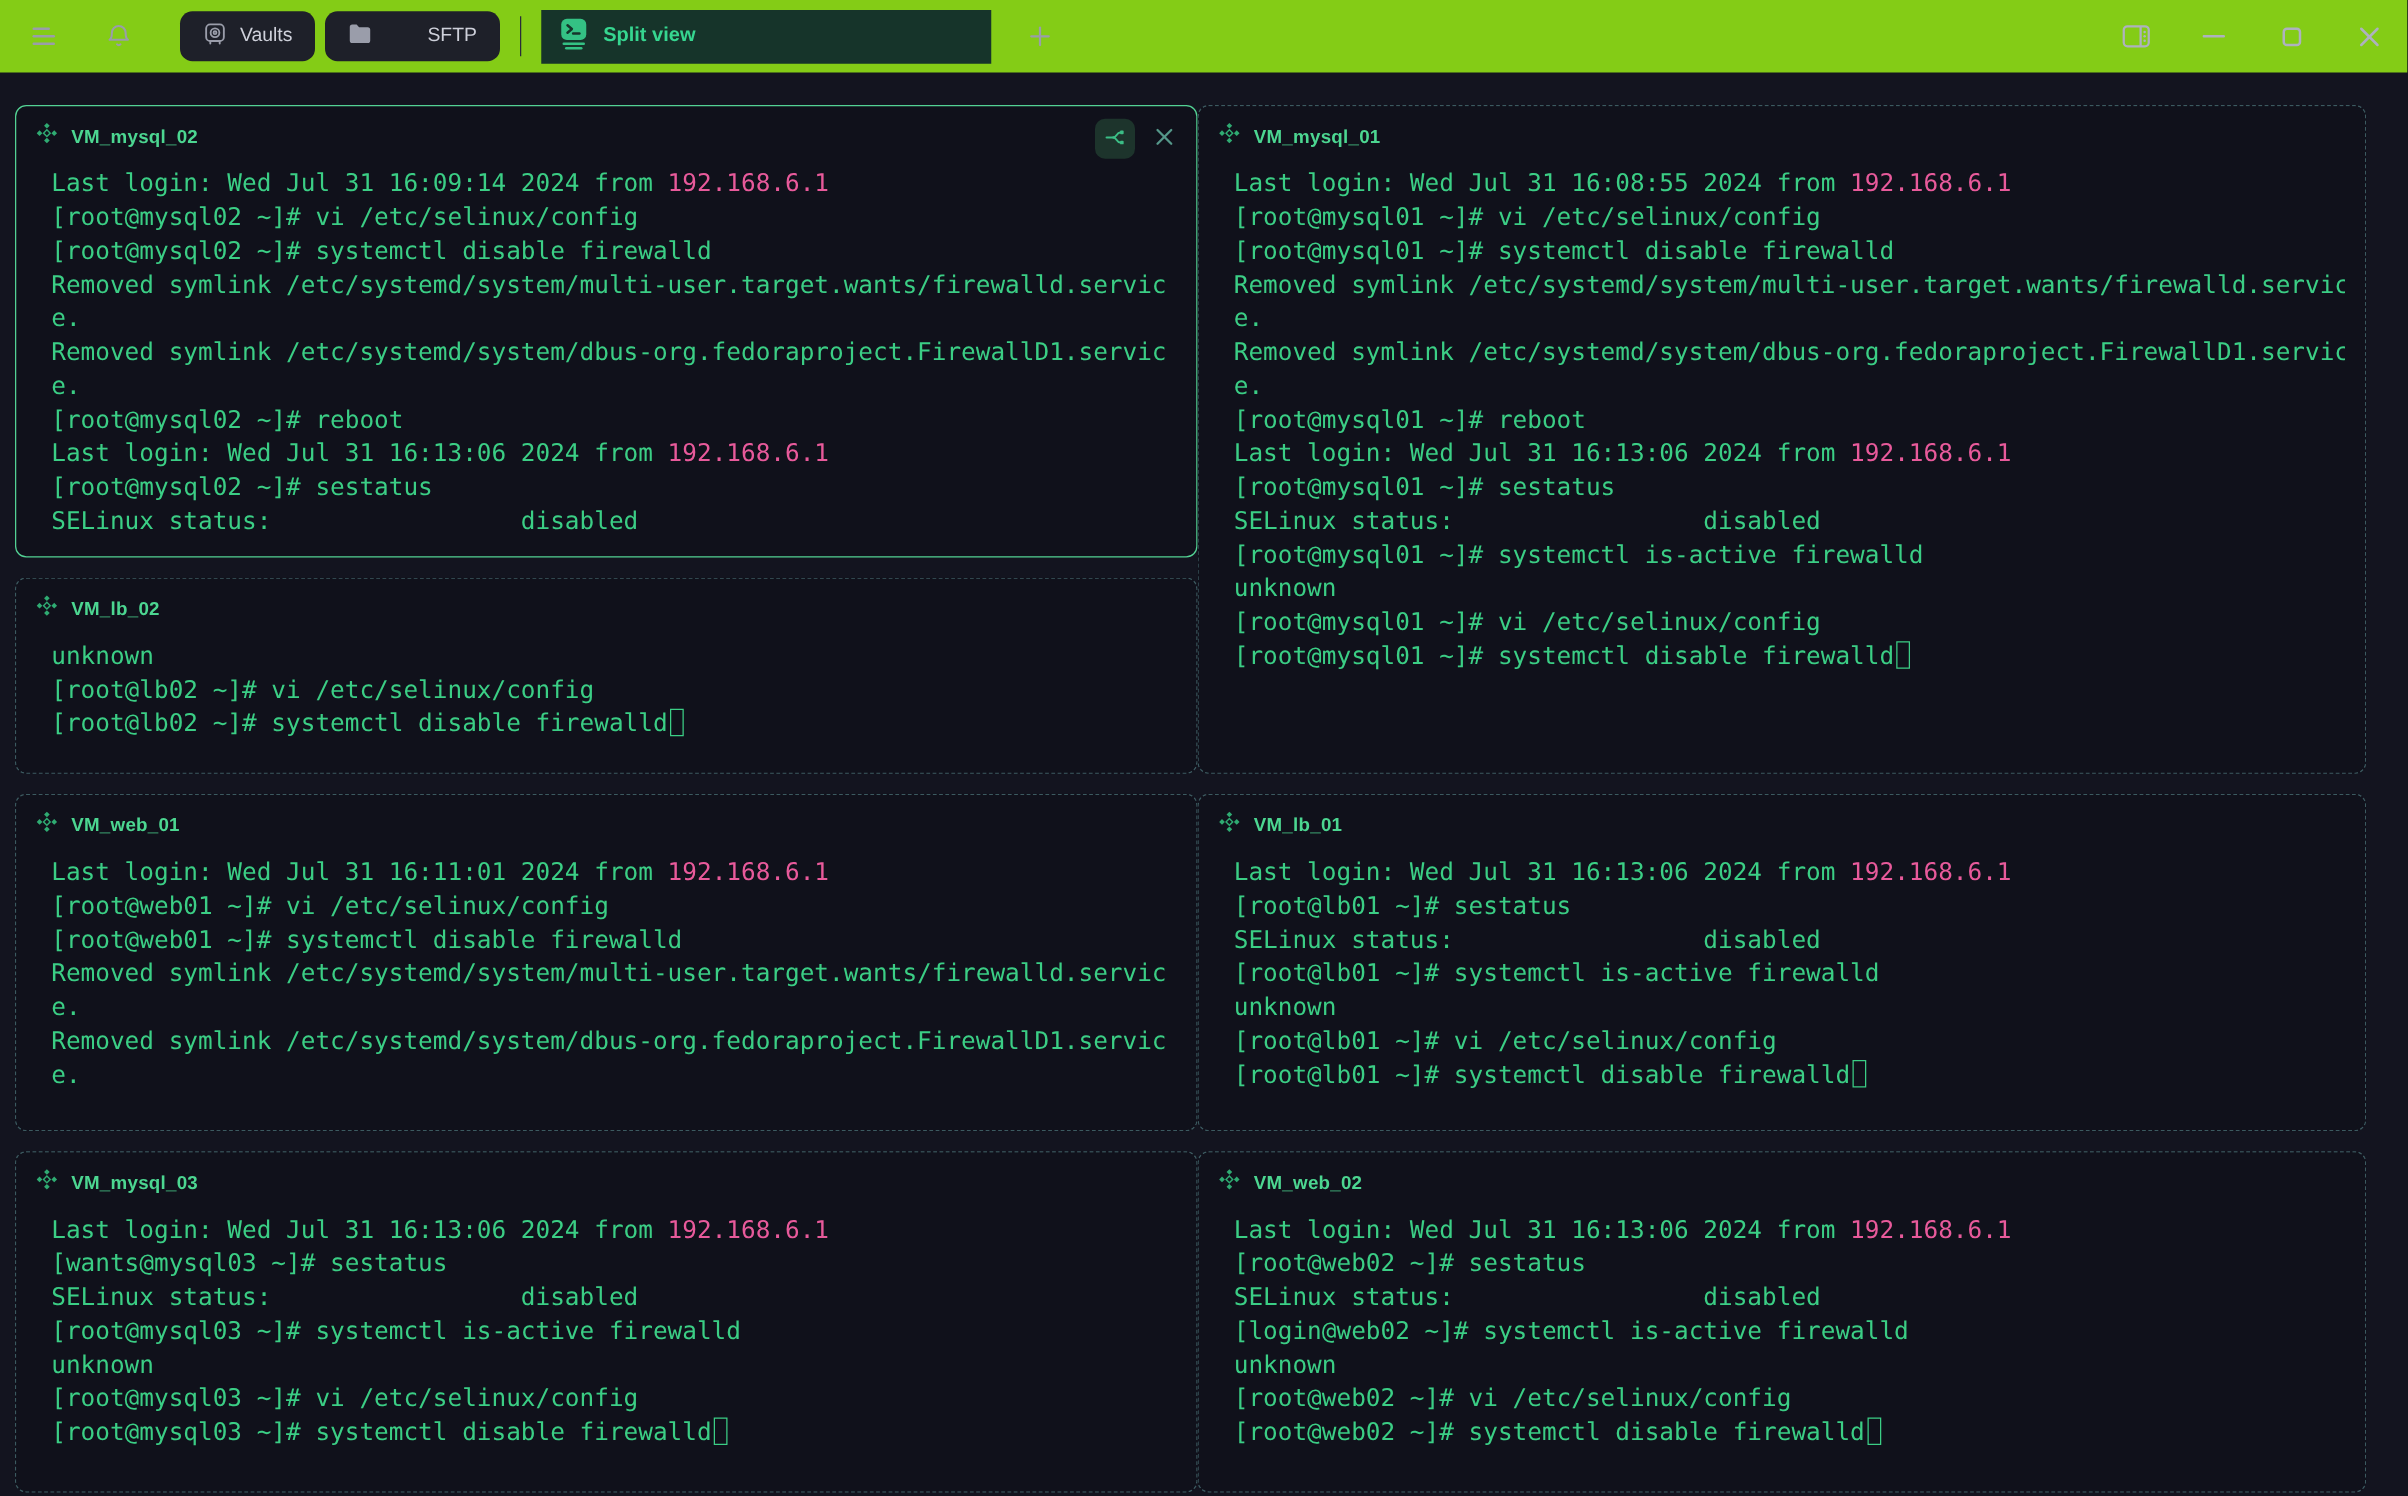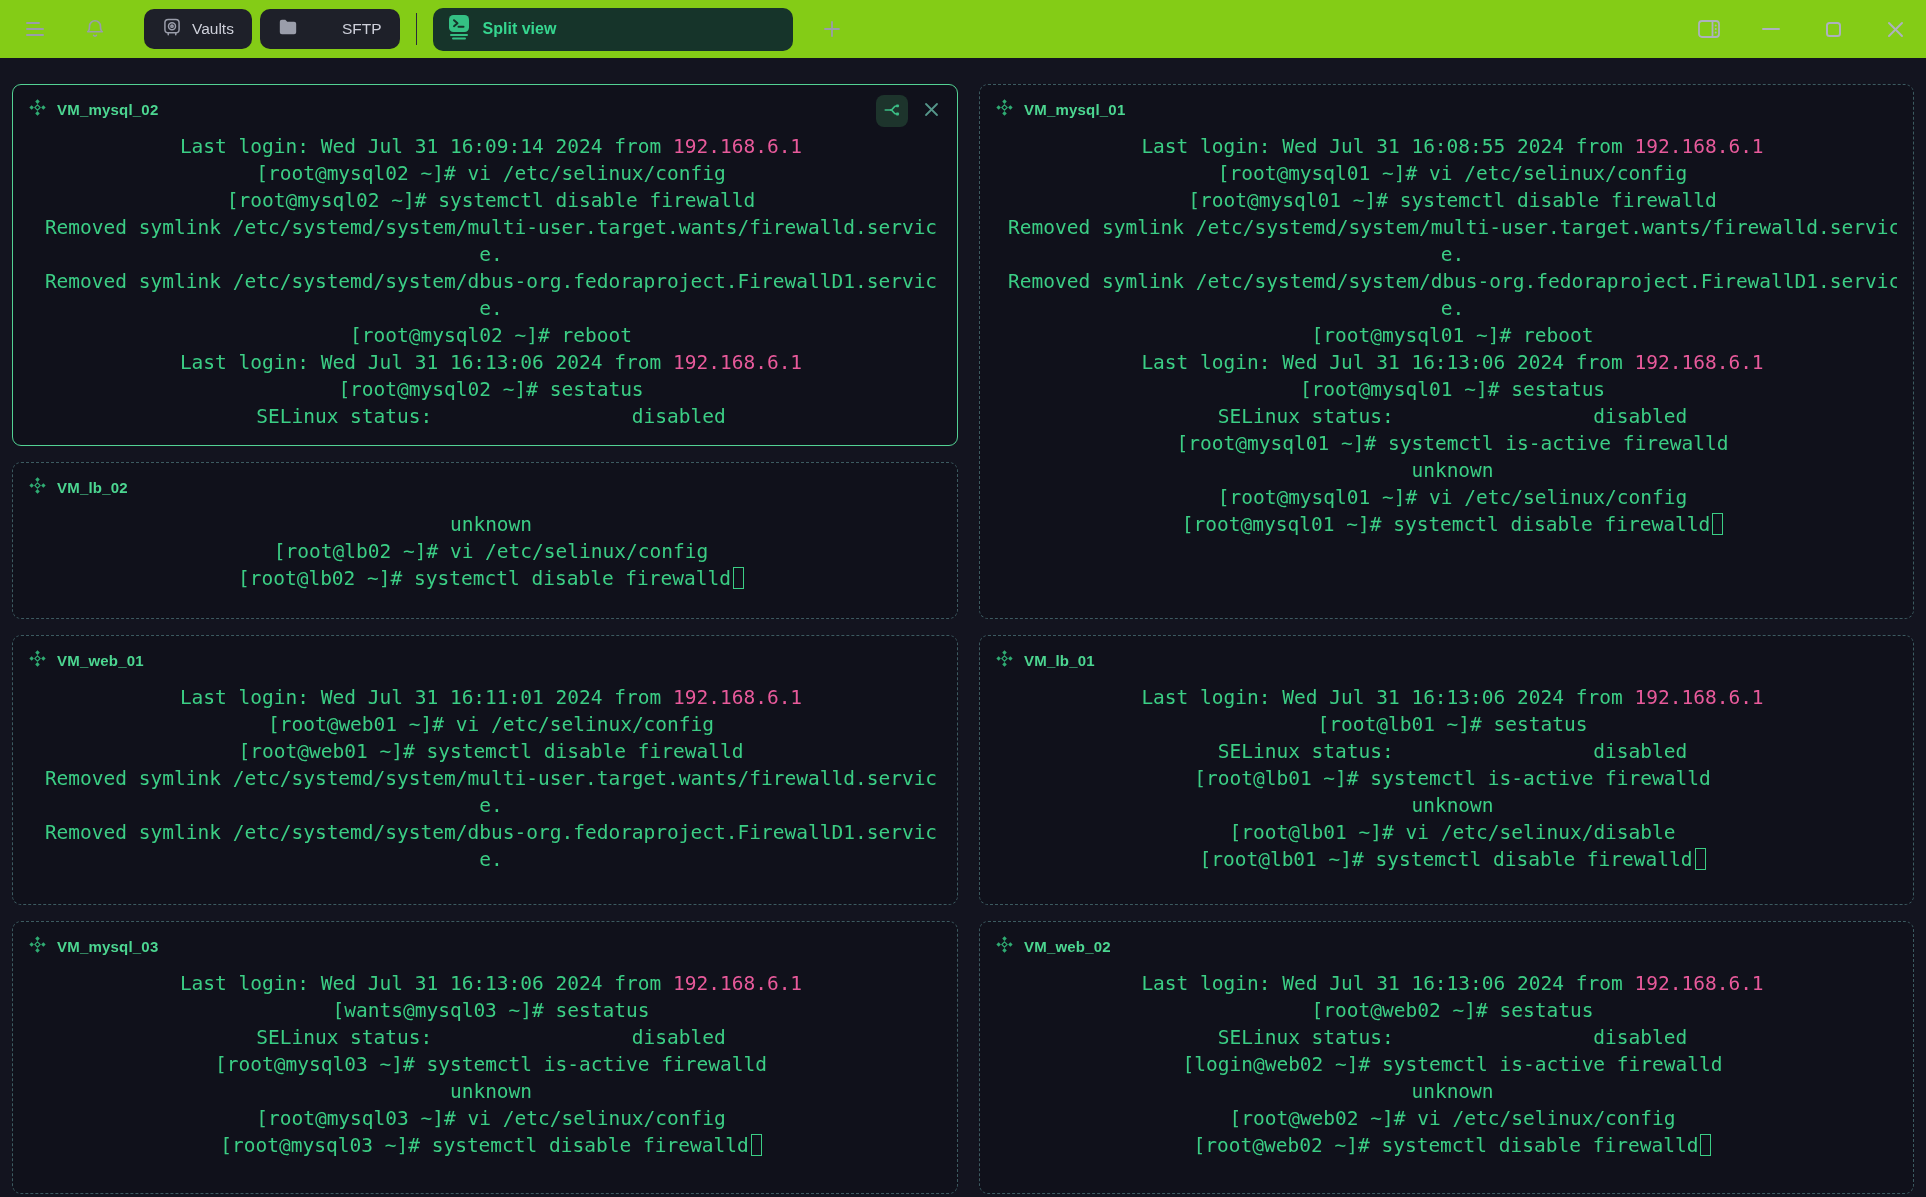--- a/index.html
+++ b/index.html
@@ -27,30 +27,30 @@
     background:#1e2029; border-radius:10px;
     color:#ced0da; font-size:15.5px; font-family:"Liberation Sans",sans-serif;
   }
   .tb-btn + .tb-btn { margin-left:8px;gap:44px; }
   .bell-wrap { margin-left:26px; }
   .vaults-wrap { margin-left:32px; }
   .tb-sep { width:1px; height:32px; background:#2a2c3a; margin:0 16px; }
   .tab-active {
     display:flex; align-items:center; gap:12px;
     width:360px; height:43px; padding:0 14px; border:none; cursor:pointer;
-    background:#16342a; border-radius:10px;
+    background:#16342a; border-radius:0;
     color:#36d690; font-size:16px; font-weight:bold;
     font-family:"Liberation Sans",sans-serif;
   }
   .plus-wrap { margin-left:22px; }
   .win-controls { margin-left:auto; display:flex; align-items:center; gap:28px; }
 
   
   .panels-area {
-    display:flex; gap:21px; padding:26px 12px 0 12px;text-align:center;
+    display:flex; padding:26px 12px 0 12px;
   }
   .pcol { display:flex; flex-direction:column; gap:16px; }
   .col-left  { width:946px; }
   .col-right { width:935px; }
 
   .panel {
     position:relative;
     background:#10111b;
     border:1px dashed #3c5a60;
     border-radius:9px;
@@ -365,21 +365,21 @@
       </span>
       <span class="ptitle">VM_lb_01</span>
     </div>
 
     <div class="term">
           <div class="tline"><span class="grn">Last login: Wed Jul 31 16:13:06 2024 from </span><span class="pink">192.168.6.1</span></div>
           <div class="tline"><span class="grn">[root@lb01 ~]# sestatus</span></div>
           <div class="tline"><span class="grn">SELinux status:                 disabled</span></div>
           <div class="tline"><span class="grn">[root@lb01 ~]# systemctl is-active firewalld</span></div>
           <div class="tline"><span class="grn">unknown</span></div>
-          <div class="tline"><span class="grn">[root@lb01 ~]# vi /etc/selinux/disable</span></div>
+          <div class="tline"><span class="grn">[root@lb01 ~]# vi /etc/selinux/config</span></div>
           <div class="tline"><span class="grn">[root@lb01 ~]# systemctl disable firewalld</span><span class="cursor"></span></div>
         </div>
   </section>
       <section class="panel">
     <div class="phead">
       <span>
         <svg width="17" height="17" viewBox="0 0 24 24" fill="#2fab72">
           <path d="M12 0.5 L15.2 3.7 L12 6.9 L8.8 3.7 Z"></path>
           <path d="M12 17.1 L15.2 20.3 L12 23.5 L8.8 20.3 Z"></path>
           <path d="M0.5 12 L3.7 8.8 L6.9 12 L3.7 15.2 Z"></path>

